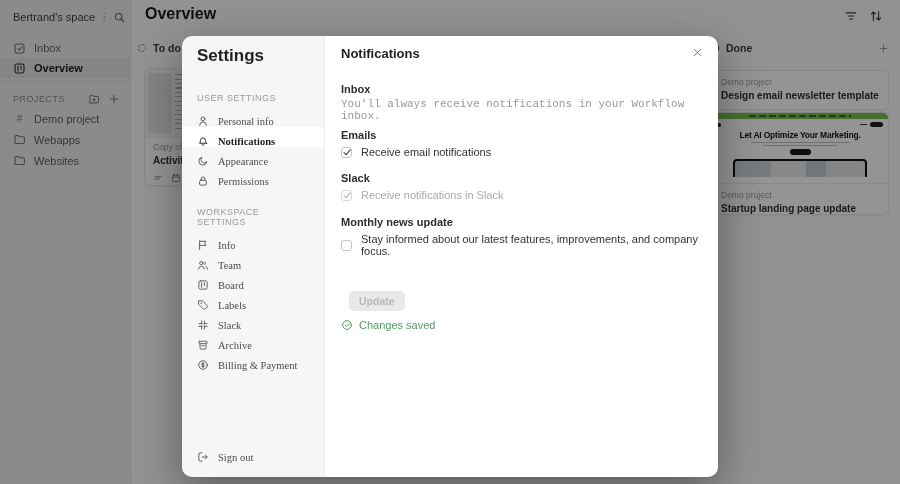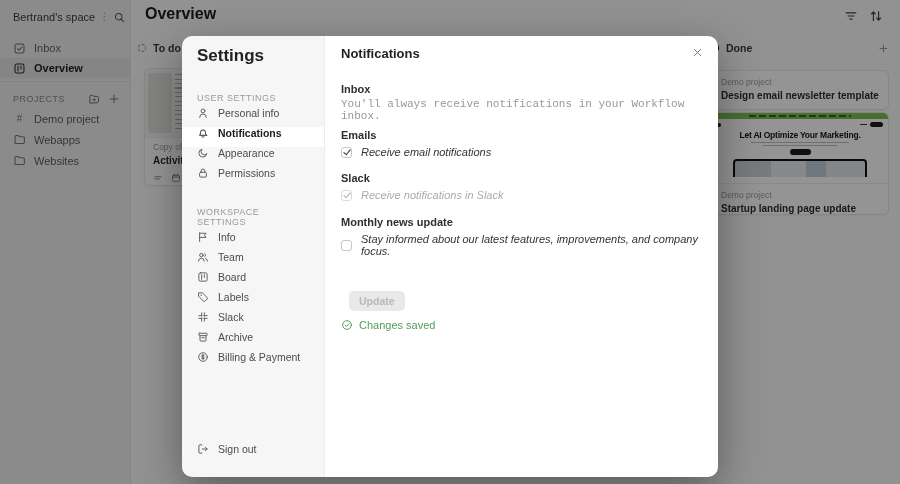--- a/index.html
+++ b/index.html
@@ -61,40 +61,40 @@
   .pv-shot-inner{height:100%;background:linear-gradient(90deg,#cdd5da 0 28%,#e8ebed 28% 55%,#bfcdd6 55% 70%,#e3e6e8 70%);border-radius:2px 2px 0 0;}
 
   
   .overlay{position:absolute;inset:0;background:rgba(0,0,0,0.42);z-index:5;}
   .modal{position:absolute;left:182px;top:36px;width:536px;height:441px;z-index:10;display:flex;
          border-radius:10px;overflow:hidden;box-shadow:0 14px 44px rgba(0,0,0,.38);}
   .pane-left{width:143px;background:#f6f6f6;border-right:1px solid #ececec;box-sizing:border-box;position:relative;flex:none;}
   .pane-title{margin:10px 0 0 15px;font-size:17px;font-weight:bold;color:#222;}
   .group-label{margin:27px 15px 4px;font-size:9px;letter-spacing:.5px;color:#9a9a9a;}
   .group-label.second{margin-top:20px;}
-  .set-item{height:20px;display:flex;align-items:flex-start;gap:9px;padding-left:15px;font-size:10.5px;color:#4c4c4c;cursor:pointer;}
+  .set-item{height:20px;display:flex;align-items:flex-end;gap:9px;padding-left:15px;font-size:10.5px;color:#4c4c4c;cursor:pointer;font-family:Liberation Serif, serif;}
   .set-item .sicon{color:#5d5d5d;}
   .set-item.selected{background:#ffffff;color:#1e1e1e;font-weight:bold;}
   .set-item.selected .sicon{color:#2a2a2a;}
   .signout{position:absolute;left:0;right:0;bottom:14px;}
 
   .pane-right{flex:1;background:#ffffff;position:relative;padding:0 16px;box-sizing:border-box;}
   .panel-title{margin-top:10px;font-size:13px;font-weight:bold;color:#1f1f1f;}
   .close-btn{position:absolute;top:11px;right:15px;color:#6b6b6b;cursor:pointer;}
   .sec-head{font-size:11px;color:#2e2e2e;font-weight:bold;}
   .sec-head.inbox{margin-top:22px;}
   .sec-desc{margin-top:3px;font-size:11px;color:#989898;font-family:Liberation Mono, monospace;}
   .sec-head.emails{margin-top:7px;}
   .cb-row{display:flex;align-items:center;gap:9px;margin-top:5px;}
   .cb{width:11px;height:11px;border:1px solid #c6c6c6;border-radius:3px;background:#fff;position:relative;flex:none;box-sizing:border-box;}
   .cb.checked::after{content:"";position:absolute;left:2.6px;top:0.6px;width:3.4px;height:6px;
        border:solid #2d2d2d;border-width:0 1.4px 1.4px 0;transform:rotate(40deg);}
   .cb.disabled{border-color:#dadada;}
   .cb.disabled::after{border-color:#ababab;}
-  .cb-label{font-size:11px;color:#333;font-style:italic;}
+  .cb-label{font-size:11px;color:#333;}
   .cb-label.muted{color:#ababab;}
   .batch-row{display:flex;align-items:center;gap:5px;margin:6px 0 0 20px;font-size:9.5px;color:#4a4a4a;}
   .batch-value{color:#1f1f1f;display:flex;align-items:center;gap:3px;cursor:pointer;}
   .sec-head.slack{margin-top:14px;}
   .sec-head.news{margin-top:15px;}
   .update-btn{margin-top:34px;display:inline-block;height:20px;line-height:20px;padding:0 10px;background:#e9e9e9;
        color:#b8b8b8;font-size:10.5px;font-weight:bold;border:none;border-radius:5px;font-family:inherit;margin-left:8px;}
   .saved-row{display:flex;align-items:center;gap:6px;margin-top:8px;color:#4f9d5f;font-size:11px;}
 </style>
 </head>

